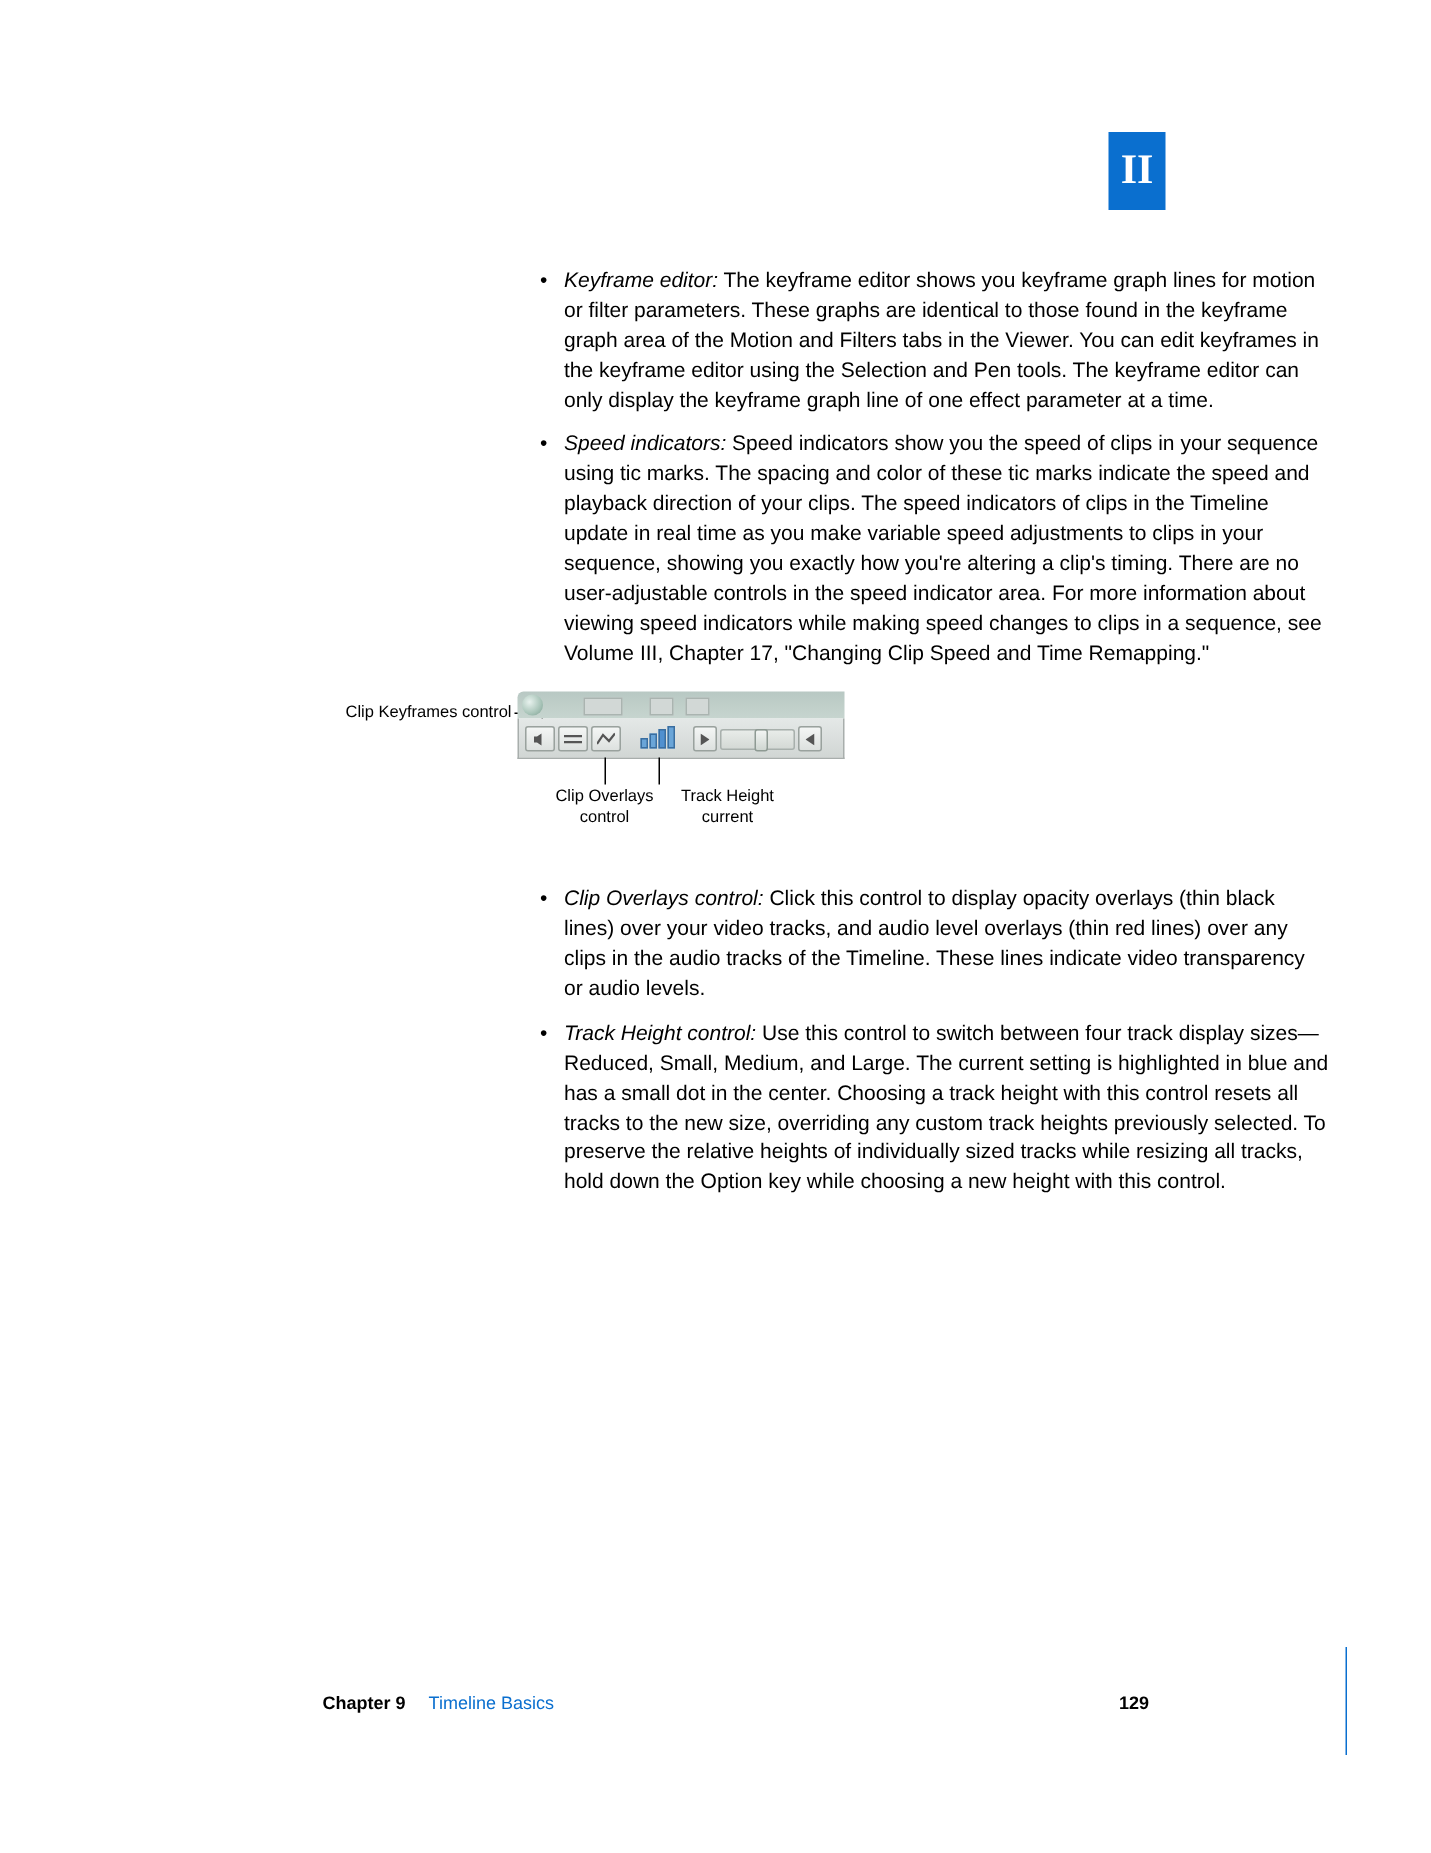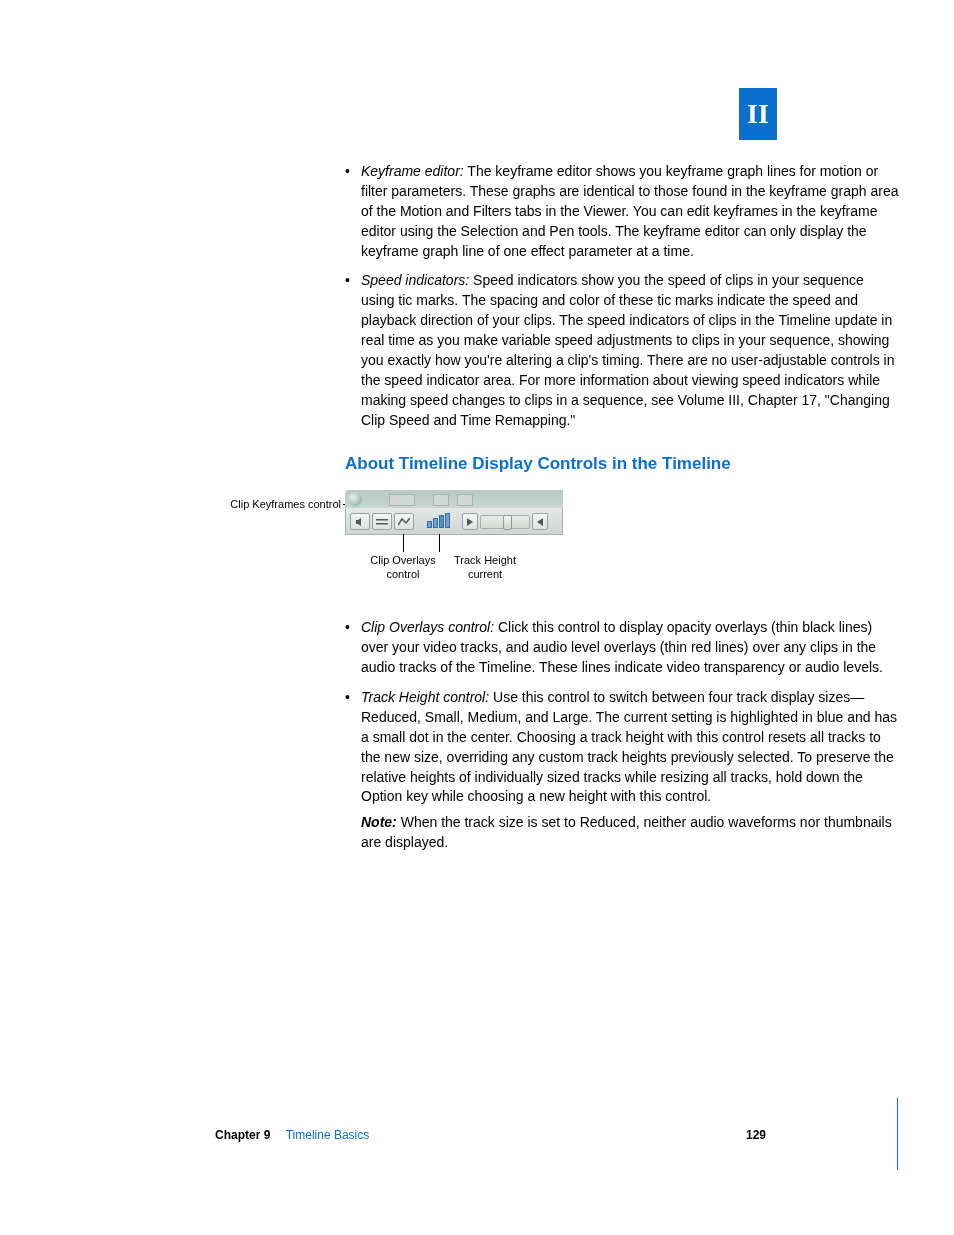--- a/index.html
+++ b/index.html
@@ -1,19 +1,19 @@
 <!DOCTYPE html>
 <html><head>
 <meta charset="utf-8">
 <style>
   html,body{margin:0;padding:0;background:#fff;font-family:"Myriad Pro","Segoe UI",Helvetica,Arial,sans-serif;color:#000;}
   .page{position:relative;width:800px;height:1235px;margin:0 auto;background:#fff;}
   .section-tab{position:absolute;top:88px;right:100px;width:38px;height:52px;background:#0a6fcf;color:#fff;font-size:28px;font-weight:700;display:flex;align-items:center;justify-content:center;font-family:Georgia,serif;}
   .content{position:absolute;top:162px;left:268px;width:556px;}
-  ul.bullets{list-style:none;margin:0;padding:0;}
+  ul.bullets{list-style:none;margin:15px;padding:0;}
   ul.bullets>li{position:relative;padding-left:16px;margin-bottom:10px;font-size:14px;line-height:1.42;}
   ul.bullets>li::before{content:"•";position:absolute;left:0;top:0;font-size:14px;}
   .term{font-style:italic;}
   .section-head{color:#0a6fcf;font-size:17px;font-weight:700;margin-top:24px;margin-bottom:4px;}
   .para{font-size:14px;line-height:1.42;margin-bottom:10px;}
   .note-label{font-style:italic;font-weight:700;}
   .indent-note{padding-left:16px;font-size:14px;line-height:1.42;margin-top:2px;}
 
   
   .figure-wrap{position:relative;width:556px;height:108px;margin:16px 0 20px -84px;}
@@ -48,21 +48,20 @@
 
     <ul class="bullets">
       <li>
         <span class="term">Keyframe editor:</span><span>  The keyframe editor shows you keyframe graph lines for motion or filter parameters. These graphs are identical to those found in the keyframe graph area of the Motion and Filters tabs in the Viewer. You can edit keyframes in the keyframe editor using the Selection and Pen tools. The keyframe editor can only display the keyframe graph line of one effect parameter at a time.</span>
       </li>
       <li>
         <span class="term">Speed indicators:</span><span>  Speed indicators show you the speed of clips in your sequence using tic marks. The spacing and color of these tic marks indicate the speed and playback direction of your clips. The speed indicators of clips in the Timeline update in real time as you make variable speed adjustments to clips in your sequence, showing you exactly how you're altering a clip's timing. There are no user-adjustable controls in the speed indicator area. For more information about viewing speed indicators while making speed changes to clips in a sequence, see Volume III, Chapter 17, "Changing Clip Speed and Time Remapping."</span>
       </li>
     </ul>
 
-    <div class="section-head">About Timeline Display Controls in the Timeline</div>
 
     <div class="figure-wrap">
       <div class="callout left" style="top:8px;left:-60px;width:140px;">Clip Keyframes control</div>
       <div class="line" style="top:14px;left:82px;width:18px;height:1px;"></div>
       <div class="line" style="top:14px;left:100px;width:1px;height:10px;"></div>
 
       <div class="ui-img">
         <div class="ui-top">
           <div class="circle"></div>
           <div class="grey" style="left:44px;width:24px;"></div>
@@ -116,23 +115,20 @@
       <div class="line" style="top:44px;left:178px;width:1px;height:18px;"></div>
       <div class="callout" style="top:64px;left:182px;width:84px;">Track Height current</div>
     </div>
 
     <ul class="bullets">
       <li>
         <span class="term">Clip Overlays control:</span><span>  Click this control to display opacity overlays (thin black lines) over your video tracks, and audio level overlays (thin red lines) over any clips in the audio tracks of the Timeline. These lines indicate video transparency or audio levels.</span>
       </li>
       <li>
         <span class="term">Track Height control:</span><span>  Use this control to switch between four track display sizes—Reduced, Small, Medium, and Large. The current setting is highlighted in blue and has a small dot in the center. Choosing a track height with this control resets all tracks to the new size, overriding any custom track heights previously selected. To preserve the relative heights of individually sized tracks while resizing all tracks, hold down the Option key while choosing a new height with this control.</span>
-        <div class="indent-note" style="padding-left:0;margin-top:6px;">
-          <span class="note-label">Note:</span><span>  When the track size is set to Reduced, neither audio waveforms nor thumbnails are displayed.</span>
-        </div>
       </li>
     </ul>
 
   </div>
 
   <div class="footer">
     <span class="chap">Chapter 9</span>
     <span class="chapname">Timeline Basics</span>
     <span class="page-num">129</span>
   </div>

